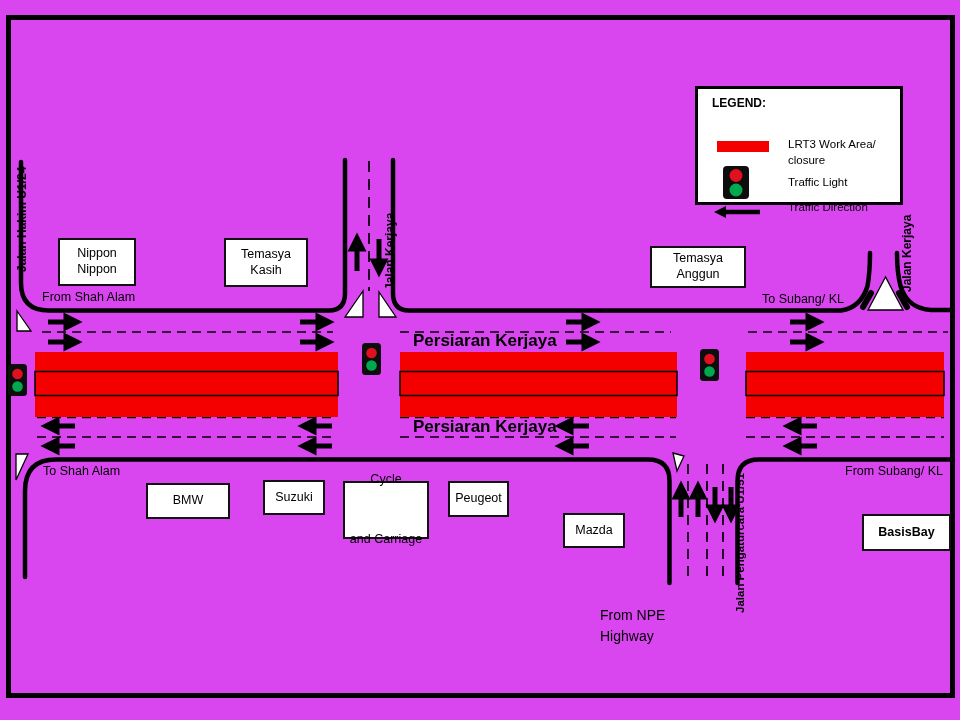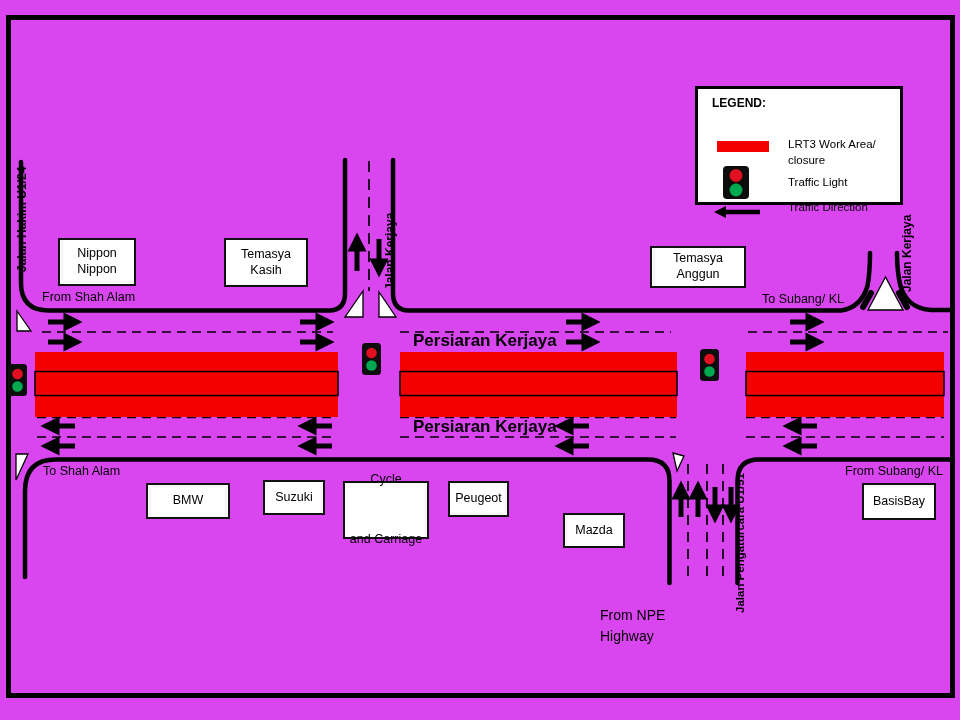--- a/index.html
+++ b/index.html
@@ -255,17 +255,17 @@
   <div class="bld" style="left:343px;top:481px;width:86px;height:58px;gap:44px;" data-name="building-cycle-and-carriage">
     <span>Cycle</span>
     <span>and Carriage</span>
   </div>
   <div class="bld" style="left:448px;top:481px;width:61px;height:36px;" data-name="building-peugeot">
     <span>Peugeot</span>
   </div>
   <div class="bld" style="left:563px;top:480px;width:62px;height:35px;margin-top:33px;" data-name="building-mazda">
     <span>Mazda</span>
   </div>
-  <div class="bld" style="left:862px;top:483px;width:74px;height:37px;" data-name="building-basisbay">
+  <div class="bld" style="left:862px;top:514px;width:89px;height:37px;font-weight:bold;" data-name="building-basisbay">
     <span>BasisBay</span>
   </div>
 
 </div>
 
 </body></html>

